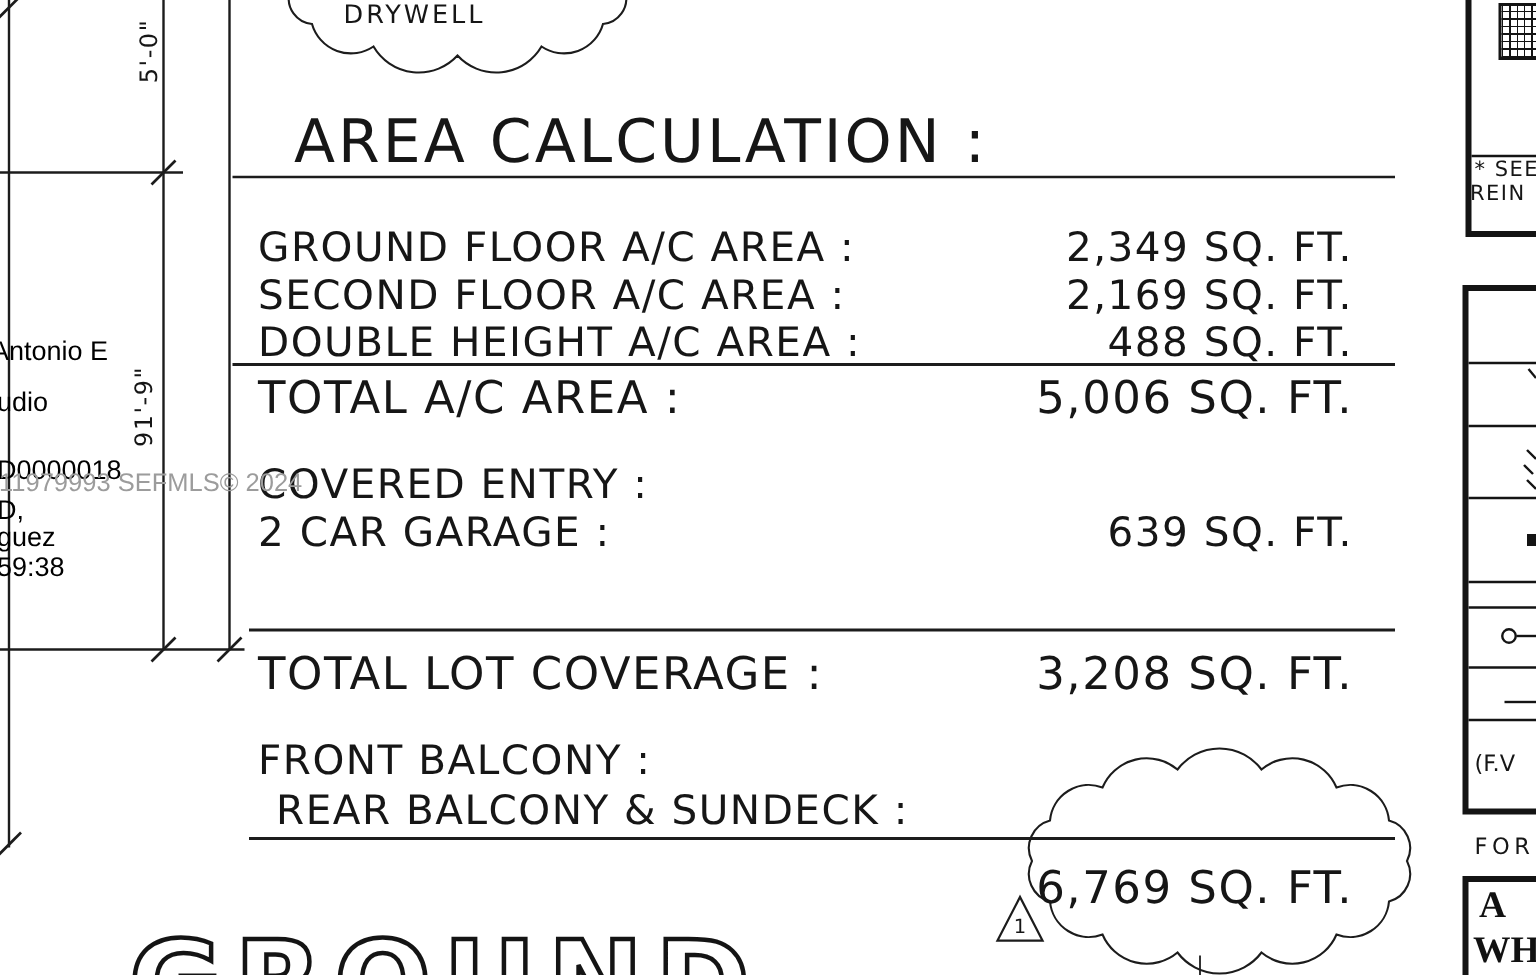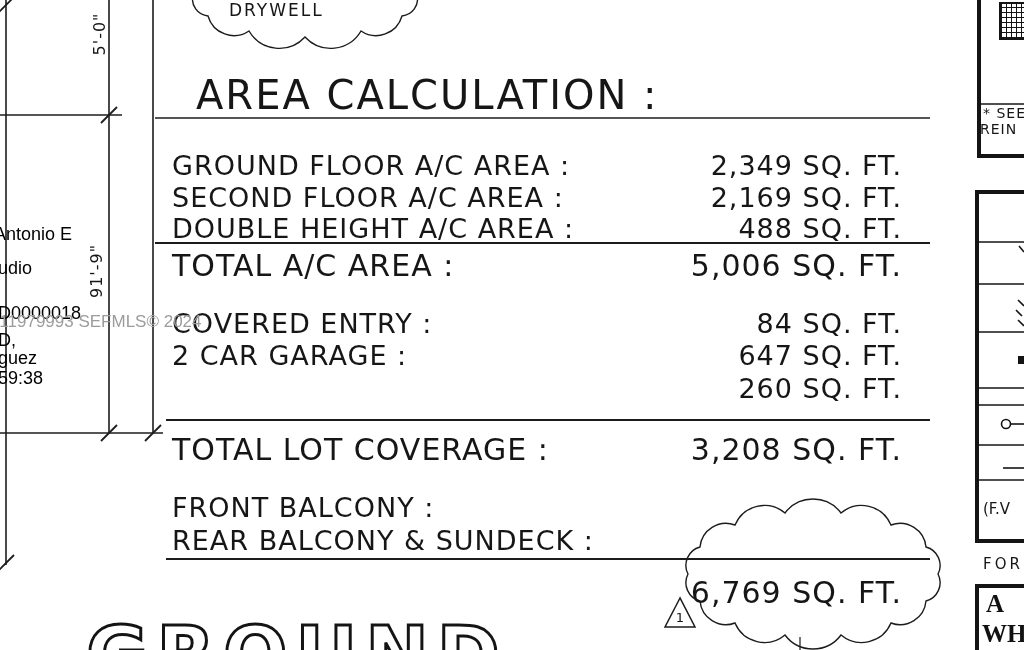--- a/index.html
+++ b/index.html
@@ -114,33 +114,31 @@
   <div class="arch row-label" style="left:172px;top:182px;">SECOND FLOOR A/C AREA :</div>
   <div class="arch row-value" style="top:182px;">2,169 SQ. FT.</div>
 
   <div class="arch row-label" style="left:172px;top:213px;">DOUBLE HEIGHT A/C AREA :</div>
   <div class="arch row-value" style="top:213px;text-align:center;">488 SQ. FT.</div>
 
   <div class="arch total-label" style="left:172px;top:249px;">TOTAL A/C AREA :</div>
   <div class="arch total-value" style="top:249px;">5,006 SQ. FT.</div>
 
   <div class="arch row-label" style="left:172px;top:308px;">COVERED ENTRY :</div>
-  <div class="arch row-value" style="top:308px;">84 SQ. FT.</div>
 
   <div class="arch row-label" style="left:172px;top:340px;">2 CAR GARAGE :</div>
-  <div class="arch row-value" style="top:340px;">647 SQ. FT.</div>
+  <div class="arch row-value" style="top:340px;">639 SQ. FT.</div>
 
-  <div class="arch row-value" style="top:373px;">260 SQ. FT.</div>
 
   <div class="arch total-label" style="left:172px;top:433px;">TOTAL LOT COVERAGE :</div>
   <div class="arch total-value" style="top:433px;">3,208 SQ. FT.</div>
 
   <div class="arch row-label" style="left:172px;top:492px;">FRONT BALCONY :</div>
 
-  <div class="arch row-label" style="left:172px;top:525px;">REAR BALCONY &amp; SUNDECK :</div>
+  <div class="arch row-label" style="left:184px;top:525px;">REAR BALCONY &amp; SUNDECK :</div>
 
   <div class="arch total-value" style="top:576px;">6,769 SQ. FT.</div>
 
   <div class="ui" style="left:-6px;top:224px;font-size:18px;">Antonio E</div>
   <div class="ui" style="left:-2px;top:258px;font-size:18px;">udio</div>
   <div class="ui" style="left:-2px;top:303px;font-size:18px;">D0000018</div>
   <div class="ui mls" style="left:-12px;top:312px;font-size:17px;">A11979993 SEFMLS© 2024</div>
   <div class="ui" style="left:-2px;top:330px;font-size:18px;">D,</div>
   <div class="ui" style="left:-2px;top:348px;font-size:18px;">guez</div>
   <div class="ui" style="left:-2px;top:368px;font-size:18px;">59:38</div>

